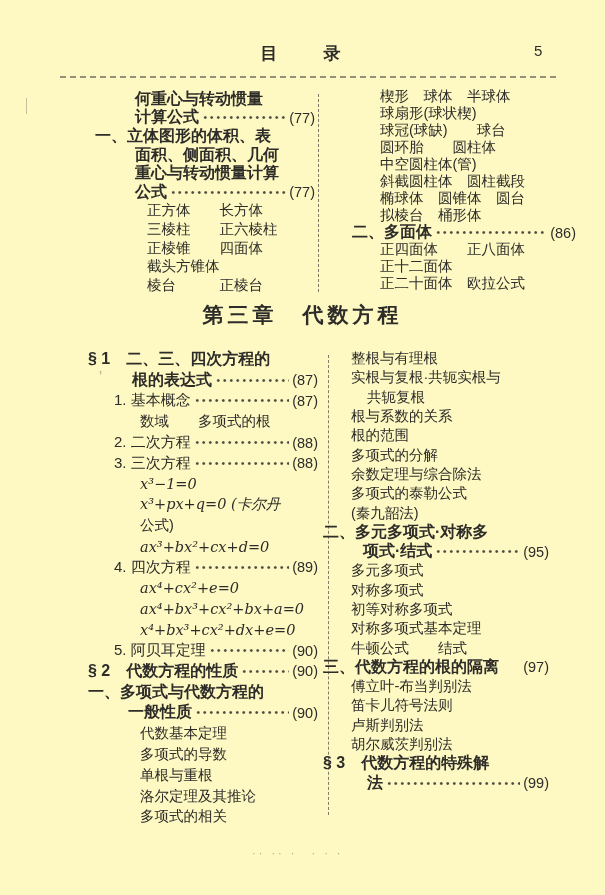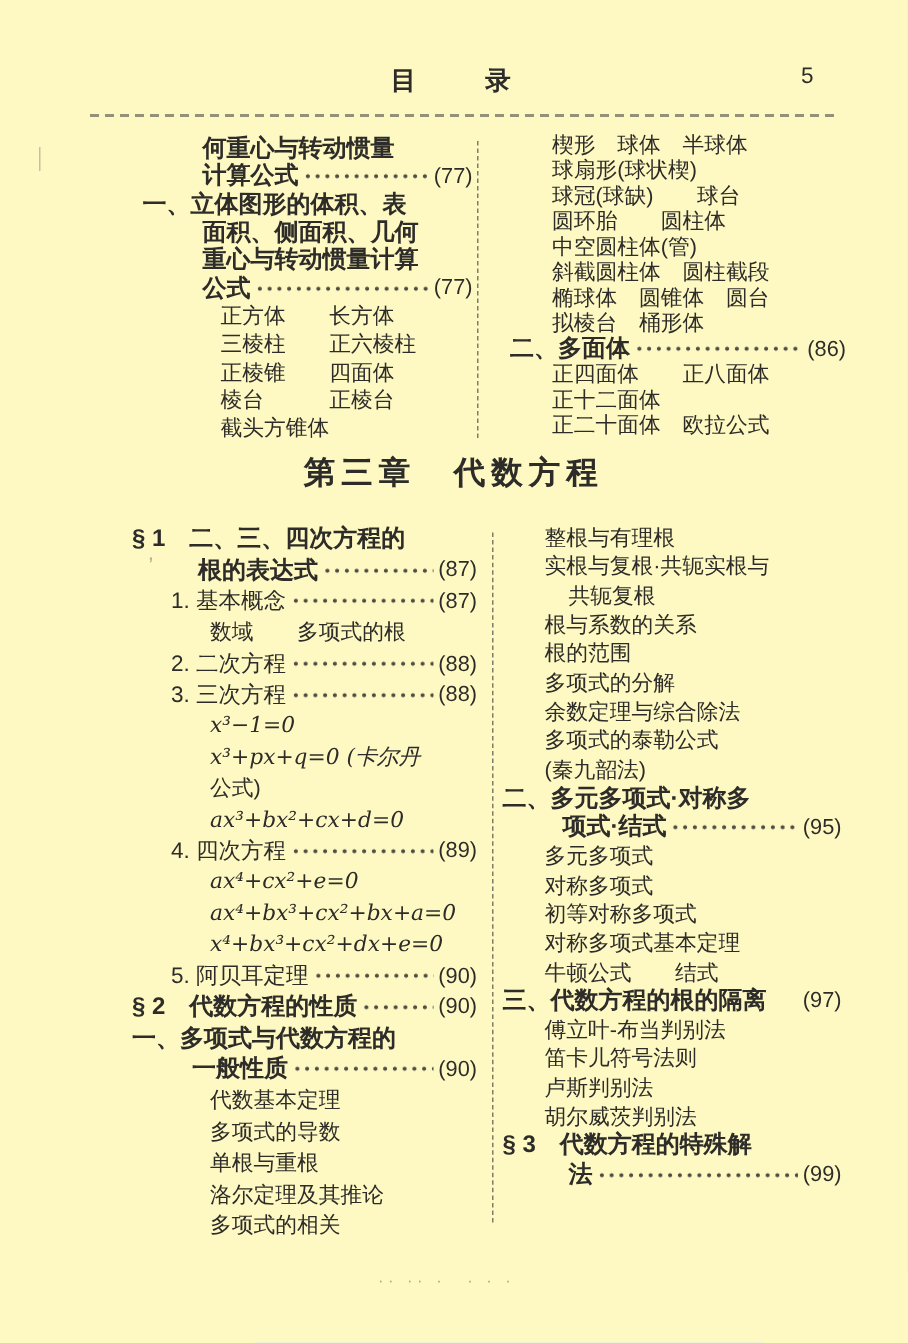--- a/index.html
+++ b/index.html
@@ -19,23 +19,23 @@
   }
   .divider{position:absolute;width:0;border-left:1.5px dashed rgba(58,56,54,.65);}
   .div-top{left:318px;top:94px;height:198px;}
   .div-bot{left:328px;top:355px;height:460px;}
   .chapter{
     position:absolute;top:301px;left:0;width:100%;text-align:center;
     font-size:21px;font-weight:bold;letter-spacing:4px;
   }
   .col{position:absolute;display:flex;flex-direction:column;}
   .top-left{left:95px;top:90px;width:220px;}
-  .top-right{left:340px;top:88px;width:224px;}
+  .top-right{left:352px;top:88px;width:224px;}
   .bot-left{left:88px;top:349px;width:230px;}
-  .bot-right{left:335px;top:349px;width:226px;}
+  .bot-right{left:323px;top:349px;width:226px;}
   .top-left .line{height:18.6px;text-align:right;}
   .top-right .line{height:17px;}
   .bot-left .line{height:20.8px;}
   .bot-right .line{height:19.3px;}
   .line{display:flex;align-items:center;white-space:pre;}
   .line .t{font-size:15px;}
   .line.h .t,.line.hc .t,.line.s .t,.line.sc .t{font-weight:bold;font-size:16px;}
   .line.n .t{font-size:15px;}
   .line.sub .t{font-size:14.5px;}
   .line.math .t{font-family:"DejaVu Serif","Liberation Serif",serif;font-style:italic;font-size:14.5px;}
@@ -63,22 +63,22 @@
   <div class="col top-left">
       <div class="line hc" style="padding-left: 40px;"><span class="t">何重心与转动惯量</span></div>
       <div class="line hc" style="padding-left: 40px;"><span class="t">计算公式</span><span class="dots"></span><span class="pg">(77)</span></div>
       <div class="line h"><span class="t">一、立体图形的体积、表</span></div>
       <div class="line hc" style="padding-left: 40px;"><span class="t">面积、侧面积、几何</span></div>
       <div class="line hc" style="padding-left: 40px;"><span class="t">重心与转动惯量计算</span></div>
       <div class="line hc" style="padding-left: 40px;"><span class="t">公式</span><span class="dots"></span><span class="pg">(77)</span></div>
       <div class="line sub" style="padding-left: 52px;"><span class="t">正方体　　长方体</span></div>
       <div class="line sub" style="padding-left: 52px;"><span class="t">三棱柱　　正六棱柱</span></div>
       <div class="line sub" style="padding-left: 52px;"><span class="t">正棱锥　　四面体</span></div>
+      <div class="line sub" style="padding-left: 52px;"><span class="t">截头方锥体</span></div>
       <div class="line sub" style="padding-left: 52px;"><span class="t">棱台　　　正棱台</span></div>
-      <div class="line sub" style="padding-left: 52px;"><span class="t">截头方锥体</span></div>
     </div>
   <div class="divider div-top"></div>
   <div class="col top-right">
       <div class="line sub" style="padding-left: 28px;"><span class="t">楔形　球体　半球体</span></div>
       <div class="line sub" style="padding-left: 28px;"><span class="t">球扇形(球状楔)</span></div>
       <div class="line sub" style="padding-left: 28px;"><span class="t">球冠(球缺)　　球台</span></div>
       <div class="line sub" style="padding-left: 28px;"><span class="t">圆环胎　　圆柱体</span></div>
       <div class="line sub" style="padding-left: 28px;"><span class="t">中空圆柱体(管)</span></div>
       <div class="line sub" style="padding-left: 28px;"><span class="t">斜截圆柱体　圆柱截段</span></div>
       <div class="line sub" style="padding-left: 28px;"><span class="t">椭球体　圆锥体　圆台</span></div>

